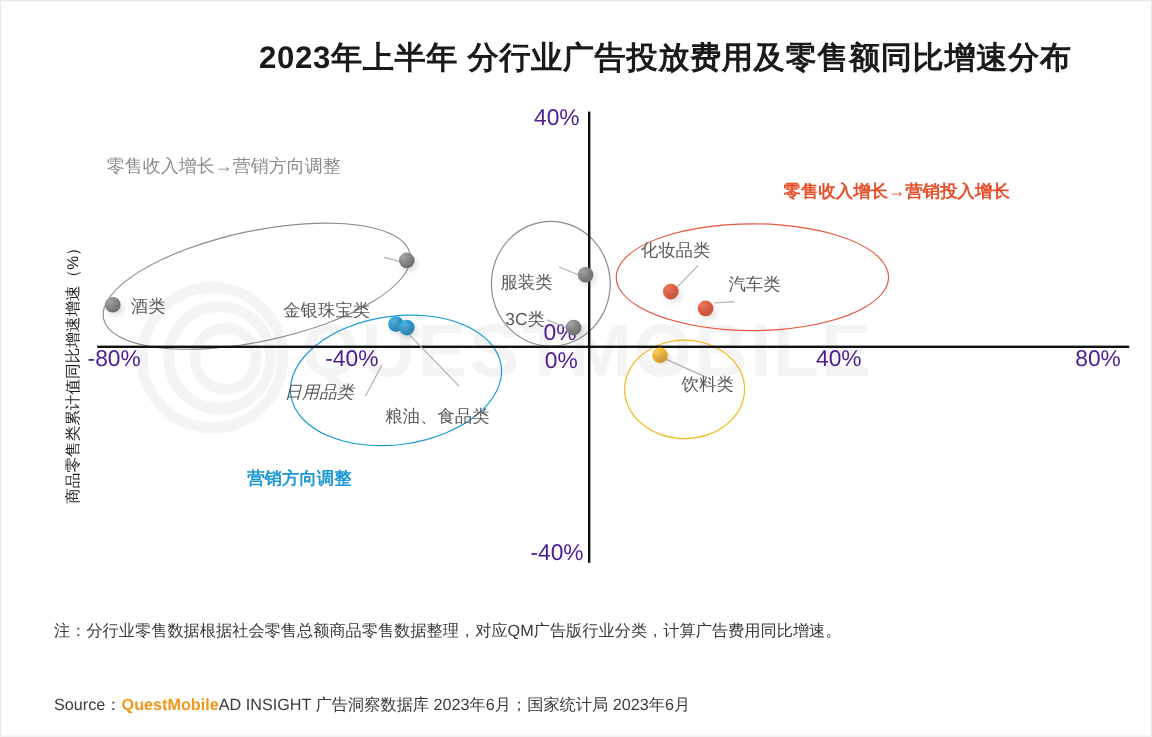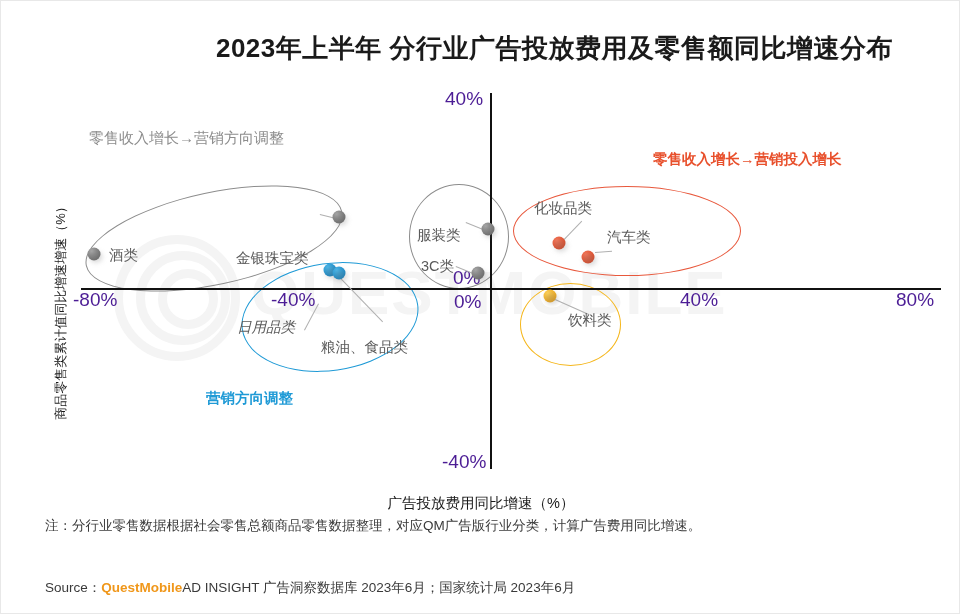--- a/index.html
+++ b/index.html
@@ -274,21 +274,20 @@
     <div class="pt-label" style="left:236px; top:317px;font-style:italic;">日用品类</div>
     <div class="pt-label" style="left:320px; top:337px;">粮油、食品类</div>
     <div class="pt-label" style="left:533px; top:198px;">化妆品类</div>
     <div class="pt-label" style="left:606px; top:227px;">汽车类</div>
     <div class="pt-label" style="left:545px; top:310px;margin-left:22px;">饮料类</div>
 
     <div class="quad-caption quad-tl">零售收入增长→营销方向调整</div>
     <div class="quad-caption quad-tr">零售收入增长→营销投入增长</div>
     <div class="quad-caption quad-bl">营销方向调整</div>
 
-    <div class="axis-title-x">广告投放费用同比增速（%）</div>
     <div class="axis-title-y">商品零售类累计值同比增速增速（%）</div>
   </div>
 
   <div class="note">注：分行业零售数据根据社会零售总额商品零售数据整理，对应QM广告版行业分类，计算广告费用同比增速。</div>
   <div class="source">
     <span>Source：</span><span class="brand">QuestMobile</span><span>AD INSIGHT 广告洞察数据库 2023年6月；国家统计局 2023年6月</span>
   </div>
 
 </div>
 

